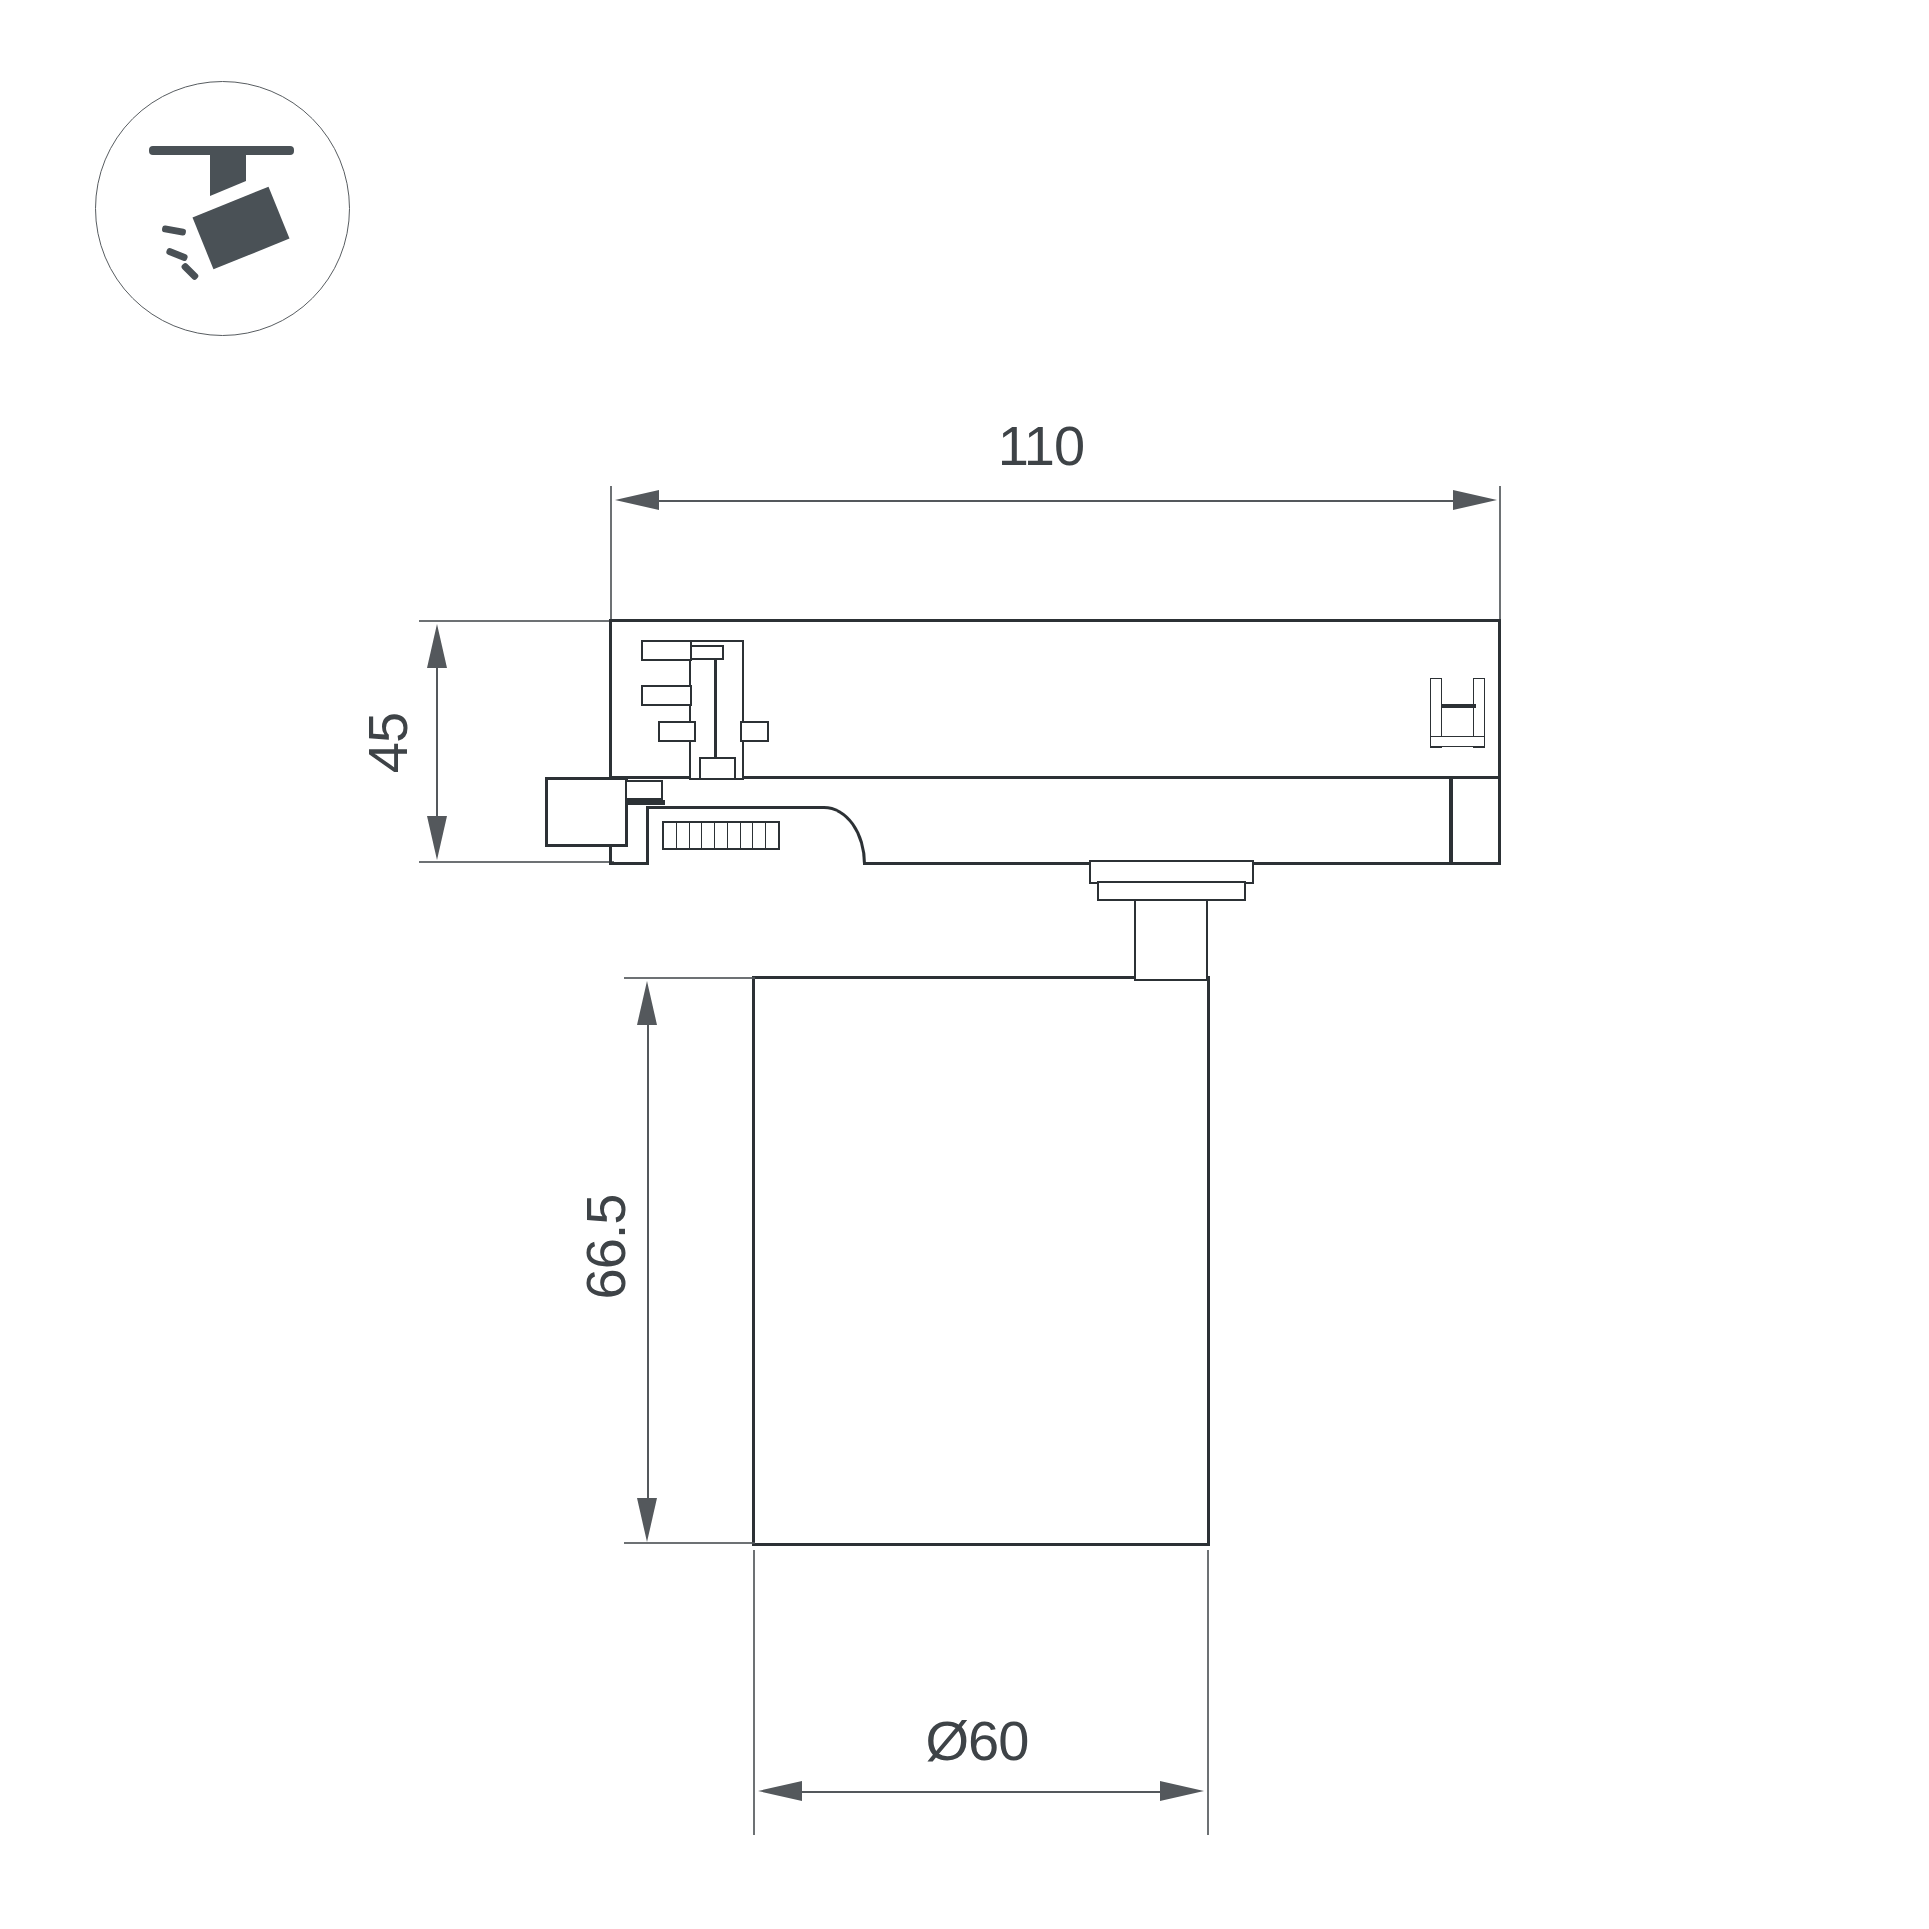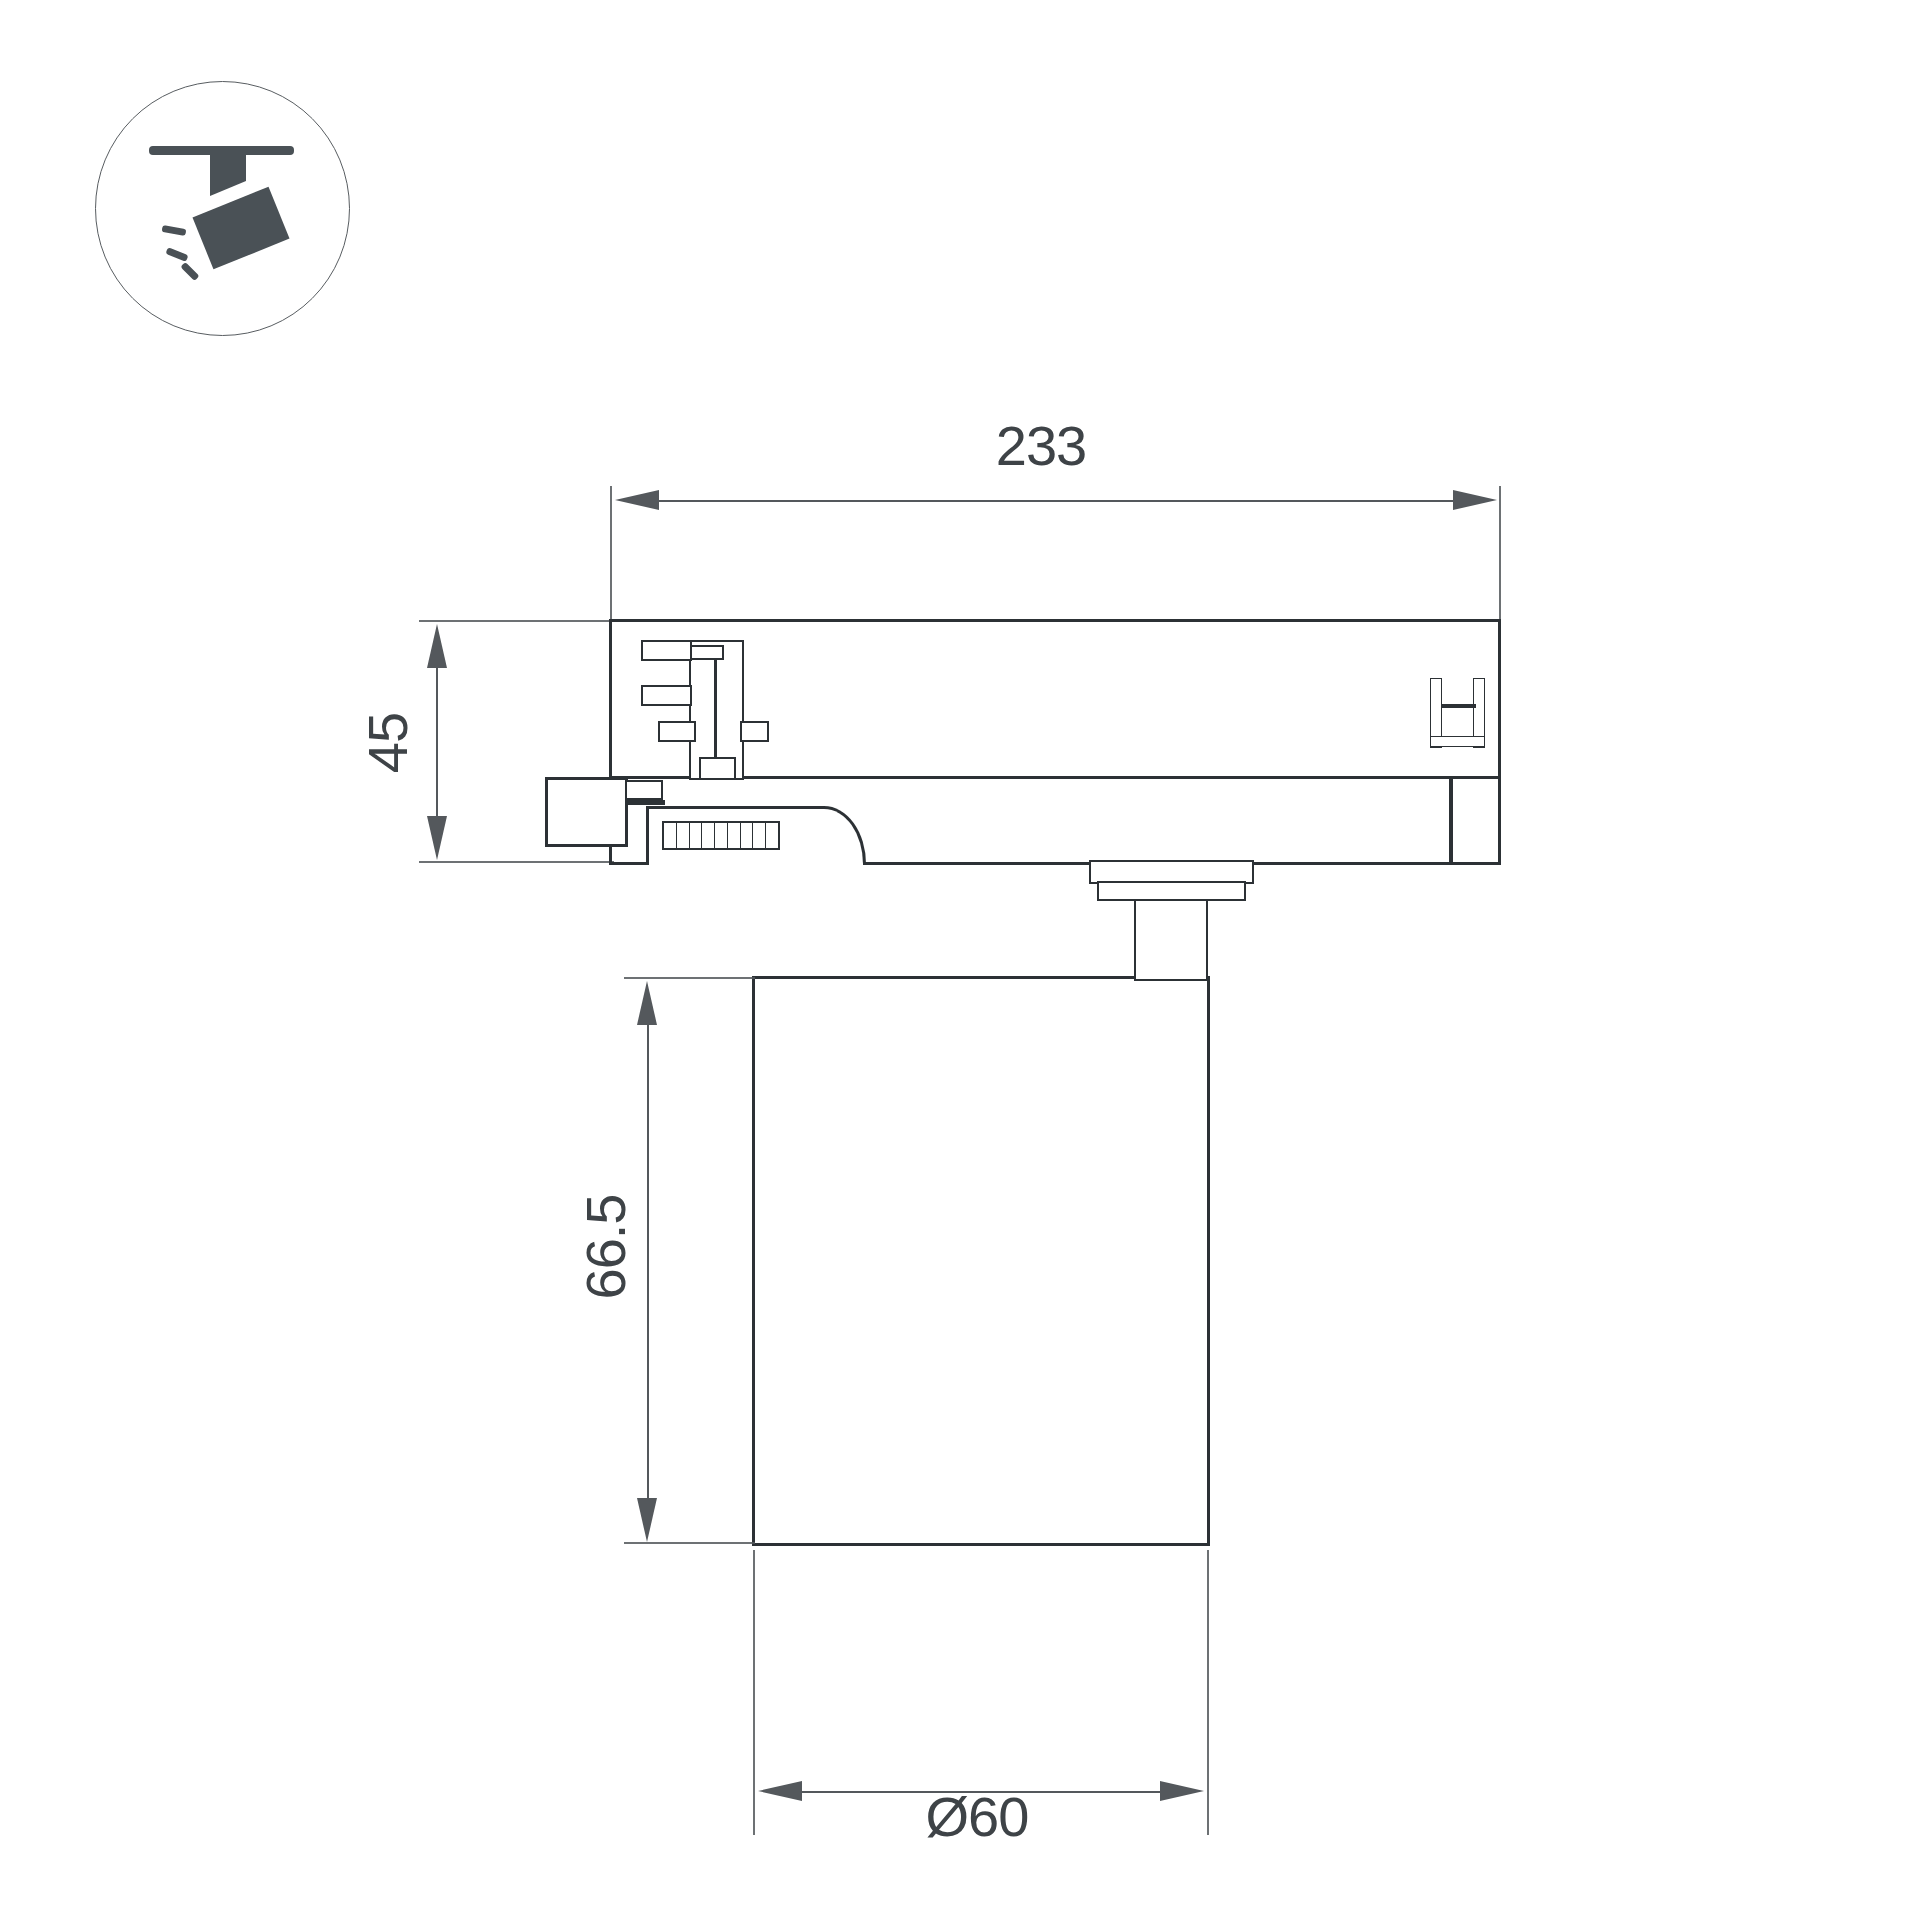--- a/index.html
+++ b/index.html
@@ -45,21 +45,21 @@
       <div class="icon-piece" style="left:84px;top:186px;width:20px;height:6.8px;border-radius:2.9px;transform:rotate(45deg);"></div>
     </div>
   </div>
 
   <div>
     <div class="extline" style="left:610px;top:486px;width:1.9px;height:137px;"></div>
     <div class="extline" style="left:1499px;top:486px;width:1.9px;height:139px;"></div>
     <div class="dimline" style="left:637px;top:500px;width:838px;height:1.9px;"></div>
     <div class="arrow a-left" style="left:615px;top:490px;"></div>
     <div class="arrow a-right" style="left:1453px;top:490px;"></div>
-    <div class="dimlabel" style="left:925px;top:415px;width:232px;">233</div>
+    <div class="dimlabel" style="left:925px;top:415px;width:232px;">110</div>
   </div>
 
   <div>
     <div class="extline" style="left:419px;top:620px;width:195px;height:1.9px;"></div>
     <div class="extline" style="left:419px;top:861px;width:195px;height:1.9px;"></div>
     <div class="dimline" style="left:436px;top:637px;width:1.9px;height:209px;"></div>
     <div class="arrow a-up" style="left:427px;top:624px;"></div>
     <div class="arrow a-down" style="left:427px;top:816px;"></div>
     <div class="dimlabel rot90" style="left:311px;top:712px;width:154px;height:62px;">45</div>
   </div>
@@ -121,17 +121,17 @@
     <div class="arrow a-down" style="left:637px;top:1498px;"></div>
     <div class="dimlabel rot90" style="left:490px;top:1216px;width:232px;height:62px;">66.5</div>
   </div>
 
   <div>
     <div class="extline" style="left:753px;top:1550px;width:1.9px;height:285px;"></div>
     <div class="extline" style="left:1207px;top:1550px;width:1.9px;height:285px;"></div>
     <div class="dimline" style="left:772px;top:1791px;width:417px;height:1.9px;"></div>
     <div class="arrow a-left" style="left:758px;top:1781px;"></div>
     <div class="arrow a-right" style="left:1160px;top:1781px;"></div>
-    <div class="dimlabel" style="left:861px;top:1786px;width:232px;">Ø60</div>
+    <div class="dimlabel" style="left:861px;top:1710px;width:232px;">Ø60</div>
   </div>
 
 </div>
 
 
 </body></html>

